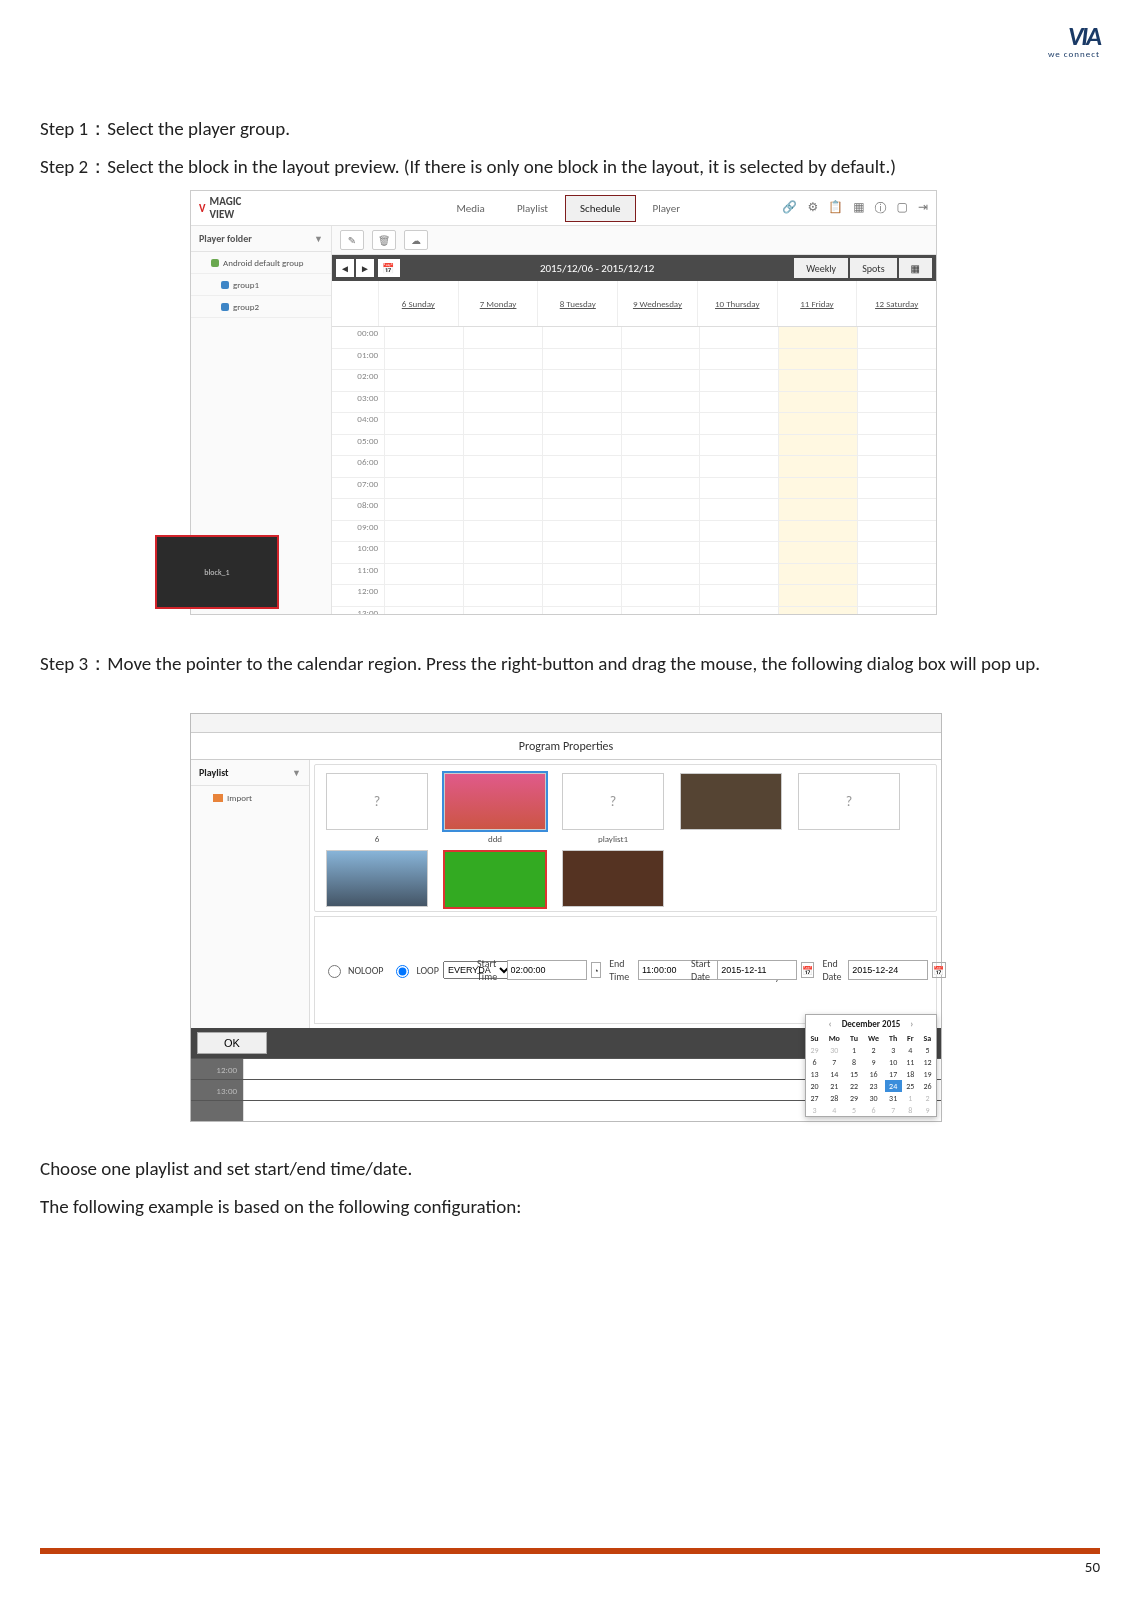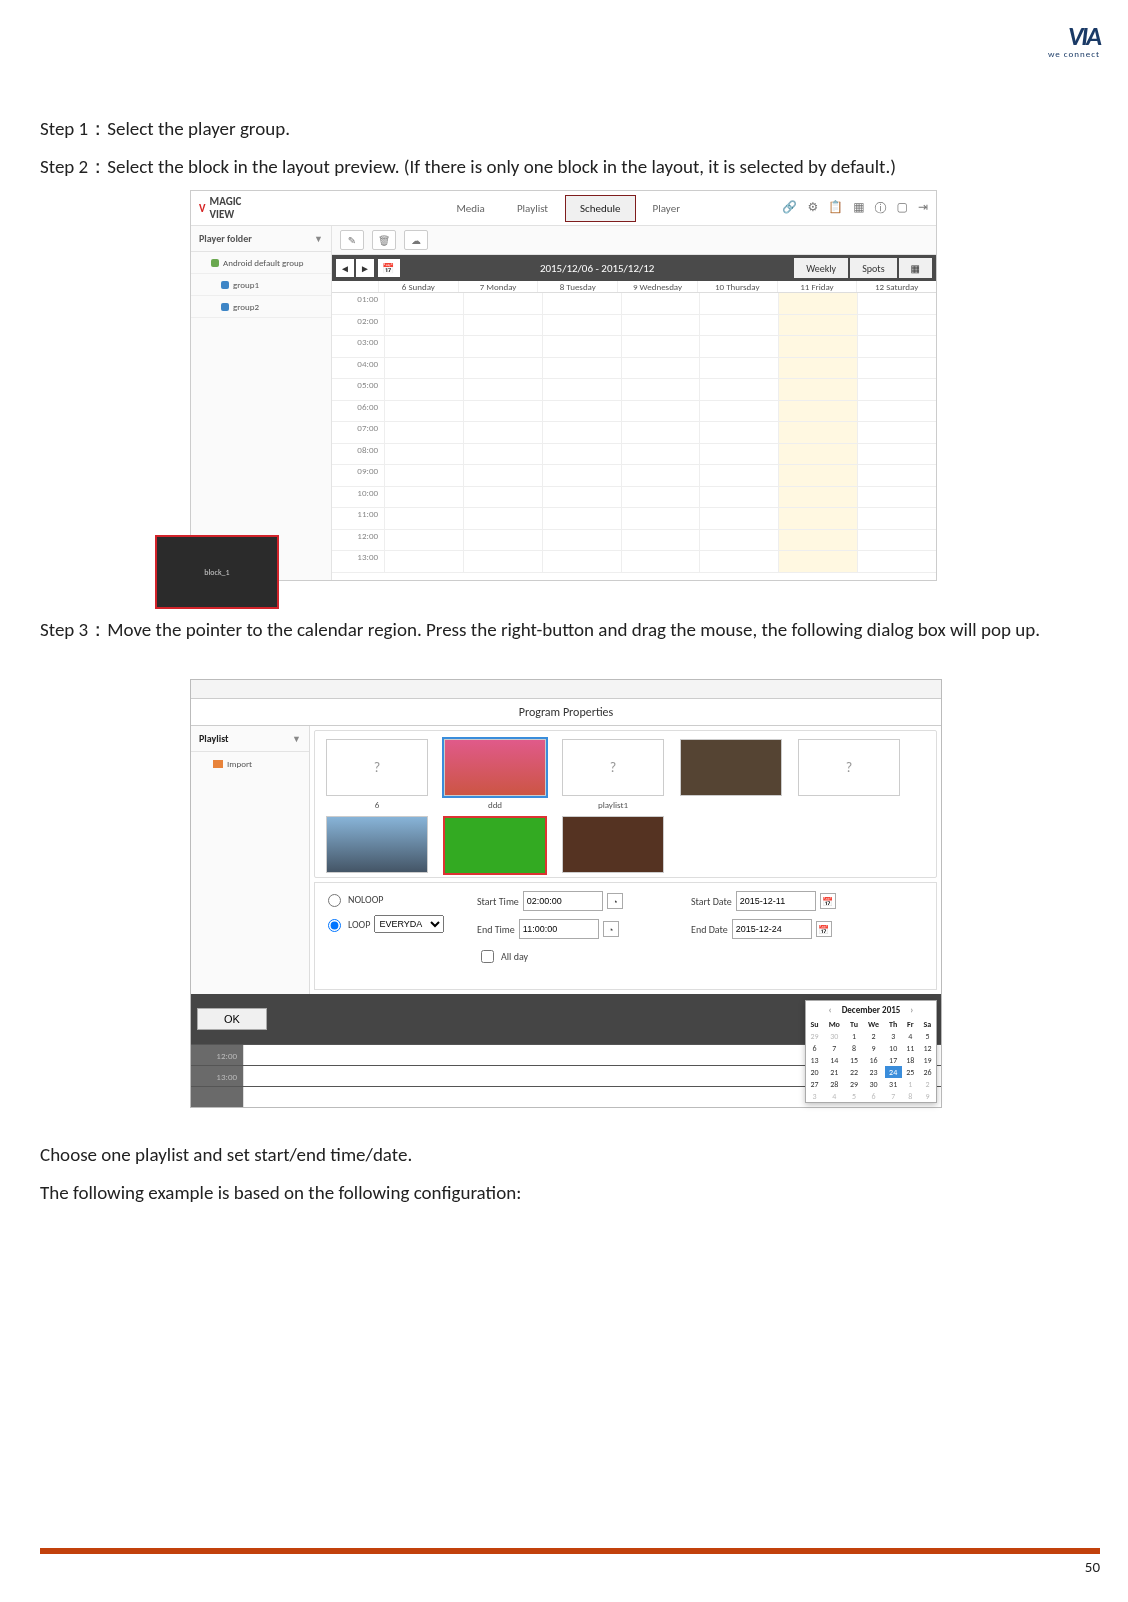--- a/index.html
+++ b/index.html
@@ -90,21 +90,21 @@
   .s1-datebar .nav{ display:flex; gap:2px;}
   .s1-datebar .nav .nb{ width:18px; height:18px; background:#fff; color:#333; display:flex; align-items:center; justify-content:center; font-size:10px;}
   .s1-datebar .cal{ width:22px; height:18px; background:#fff; color:#333; margin-left:4px; display:flex;align-items:center;justify-content:center;}
   .s1-datebar .range{ flex:1; text-align:center; font-size:11px;}
   .s1-datebar .right{ display:flex; gap:2px;border-radius:8px;}
   .s1-datebar .right .rbtn{ height:20px; padding:0 12px; display:flex; align-items:center; background:#f0f0f0; color:#333; font-size:10px;}
   .s1-dayhdr{
     display:flex; border-bottom:1px solid #ddd; background:#fff;
   }
   .s1-dayhdr .timecol{ width:46px;}
-  .s1-dayhdr .day{ flex:1; text-align:center; padding:0 2px; font-size:9px; color:#555; border-left:1px solid #eee;}
+  .s1-dayhdr .day{ flex:1; text-align:center; padding:17px 2px; font-size:9px; color:#555; border-left:1px solid #eee;text-decoration:underline;}
   .s1-grid{ height:287px; overflow:hidden; position:relative;}
   .s1-gridrow{ display:flex; border-bottom:1px solid #eee; height:20.5px;}
   .s1-gridrow .t{ width:46px; text-align:right; padding-right:6px; font-size:9px; color:#888; }
   .s1-gridrow .cell{ flex:1; border-left:1px solid #eee;}
   .s1-gridrow .cell.hl{ background:#fff8e1;}
 
   
   .shot2 {
     width:750px;
     margin: 30px 0 20px 150px;
@@ -130,27 +130,27 @@
   }
   .thumb{ width:108px; display:flex; flex-direction:column; align-items:center; gap:3px;}
   .thumb .box{ width:100px; height:55px; border:1px solid #ccc; background:#333; display:flex; align-items:center; justify-content:center; color:#aaa; font-size:14px;}
   .thumb .box.q{ background:#fff; color:#999;}
   .thumb .box.sel{ outline:2px solid #3a8ddb;}
   .thumb .lbl{ font-size:9px; color:#555;}
   .s2-form{
     border:1px solid #ddd; margin:0 4px 4px 4px; padding:8px; display:flex; gap:14px;
     background:#fff; position:relative; height:90px;
   }
-  .s2-col{ display:flex; flex-direction:column; gap:8px; font-size:10px; color:#444;}
+  .s2-col{ display:flex; flex-direction:row; gap:8px; font-size:10px; color:#444;}
   .s2-col label{ display:flex; align-items:center; gap:4px;}
   .s2-col input[type=text]{ height:16px; font-size:9px; padding:1px 3px; width:72px; border:1px solid #aaa;}
   .s2-col select{ height:18px; font-size:9px; width:70px;}
   .s2-col .ic{ width:14px; height:14px; border:1px solid #aaa; display:inline-flex; align-items:center; justify-content:center; font-size:9px;}
   .s2-ok{
-    background:#454545; padding:14px 6px;
+    background:#454545; padding:4px 6px;
   }
   .s2-ok button{
     width:70px; height:22px; background:#f0f0f0; border:1px solid #aaa; font-size:11px;
   }
   .s2-cal{
     position:absolute; right:4px; bottom:4px; width:130px; background:#fff; border:1px solid #aaa;
     box-shadow:0 2px 6px rgba(0,0,0,0.25); font-size:8px; z-index:5;
   }
   .s2-cal-hdr{ display:flex; align-items:center; justify-content:center; gap:6px; padding:3px; font-weight:bold; font-size:9px;}
   .s2-cal-hdr .ar{ color:#999; padding:0 4px;}
@@ -256,20 +256,30 @@
           <div class="timecol"></div>
           <div class="day">6 Sunday</div>
           <div class="day">7 Monday</div>
           <div class="day">8 Tuesday</div>
           <div class="day">9 Wednesday</div>
           <div class="day">10 Thursday</div>
           <div class="day">11 Friday</div>
           <div class="day">12 Saturday</div>
         </div>
         <div class="s1-grid">
+          <div class="s1-gridrow">
+              <div class="t">00:00</div>
+              <div class="cell"></div>
+              <div class="cell"></div>
+              <div class="cell"></div>
+              <div class="cell"></div>
+              <div class="cell"></div>
+              <div class="cell hl"></div>
+              <div class="cell"></div>
+            </div>
           <div class="s1-gridrow">
               <div class="t">01:00</div>
               <div class="cell"></div>
               <div class="cell"></div>
               <div class="cell"></div>
               <div class="cell"></div>
               <div class="cell"></div>
               <div class="cell hl"></div>
               <div class="cell"></div>
             </div>

